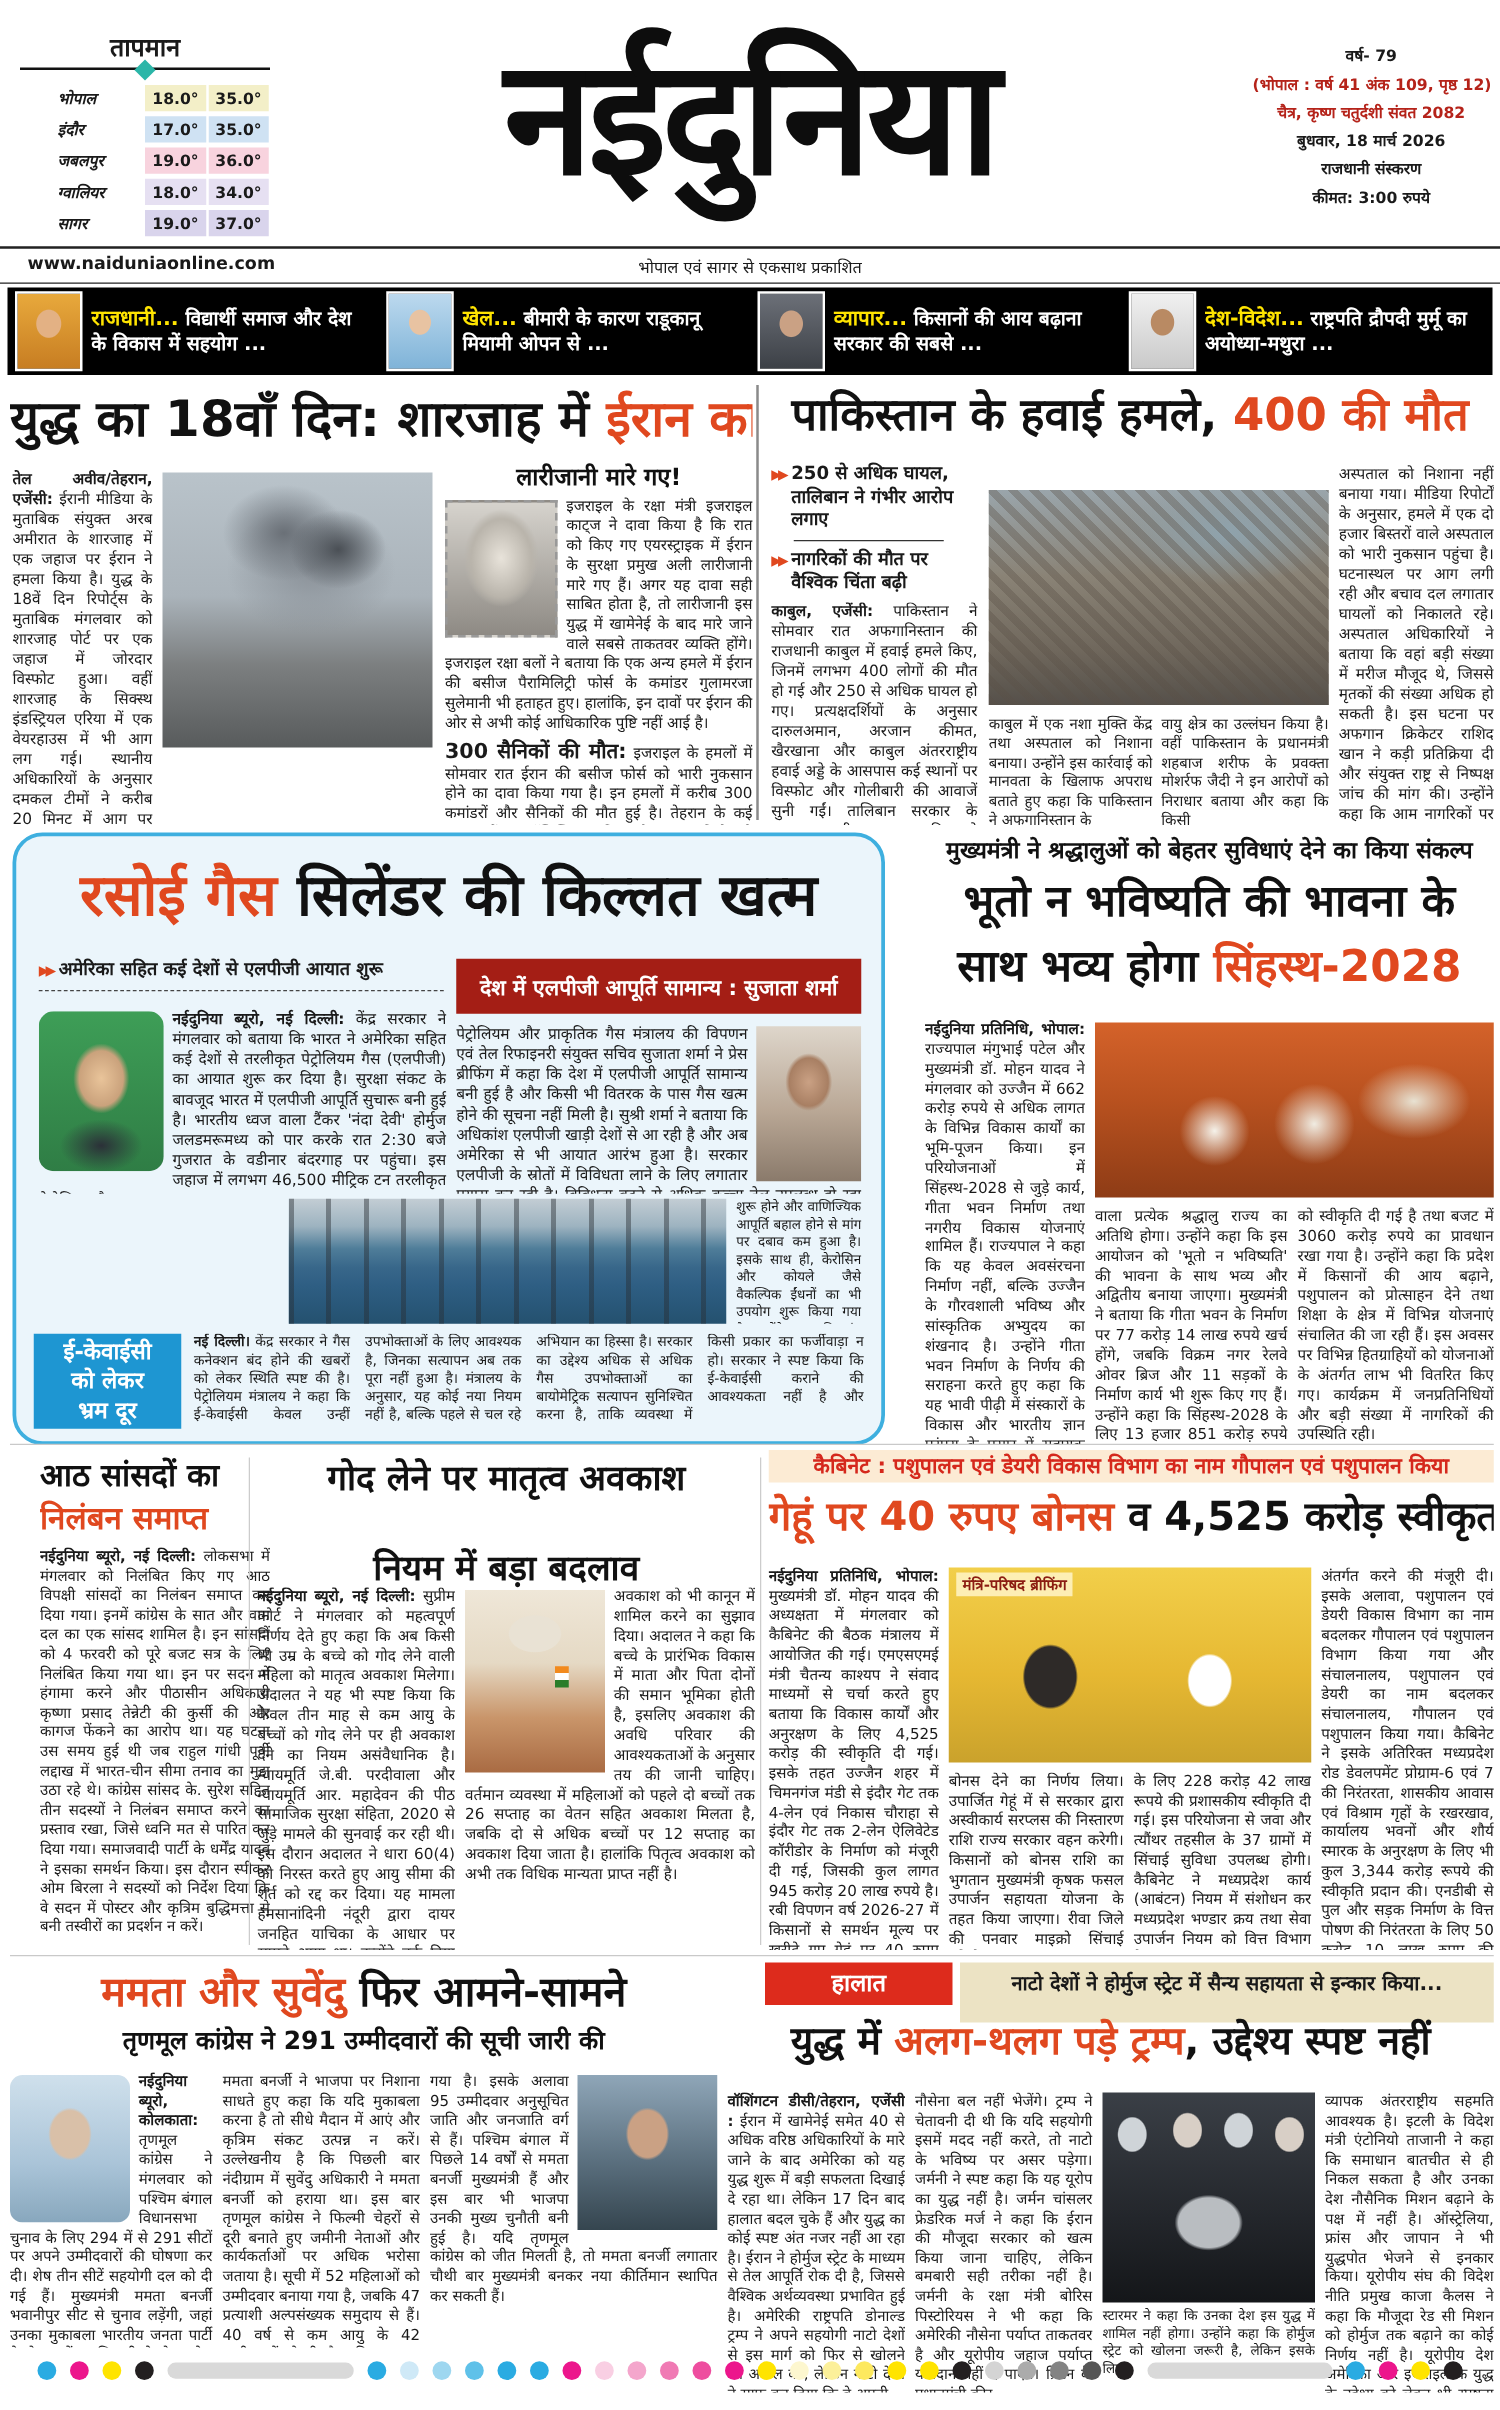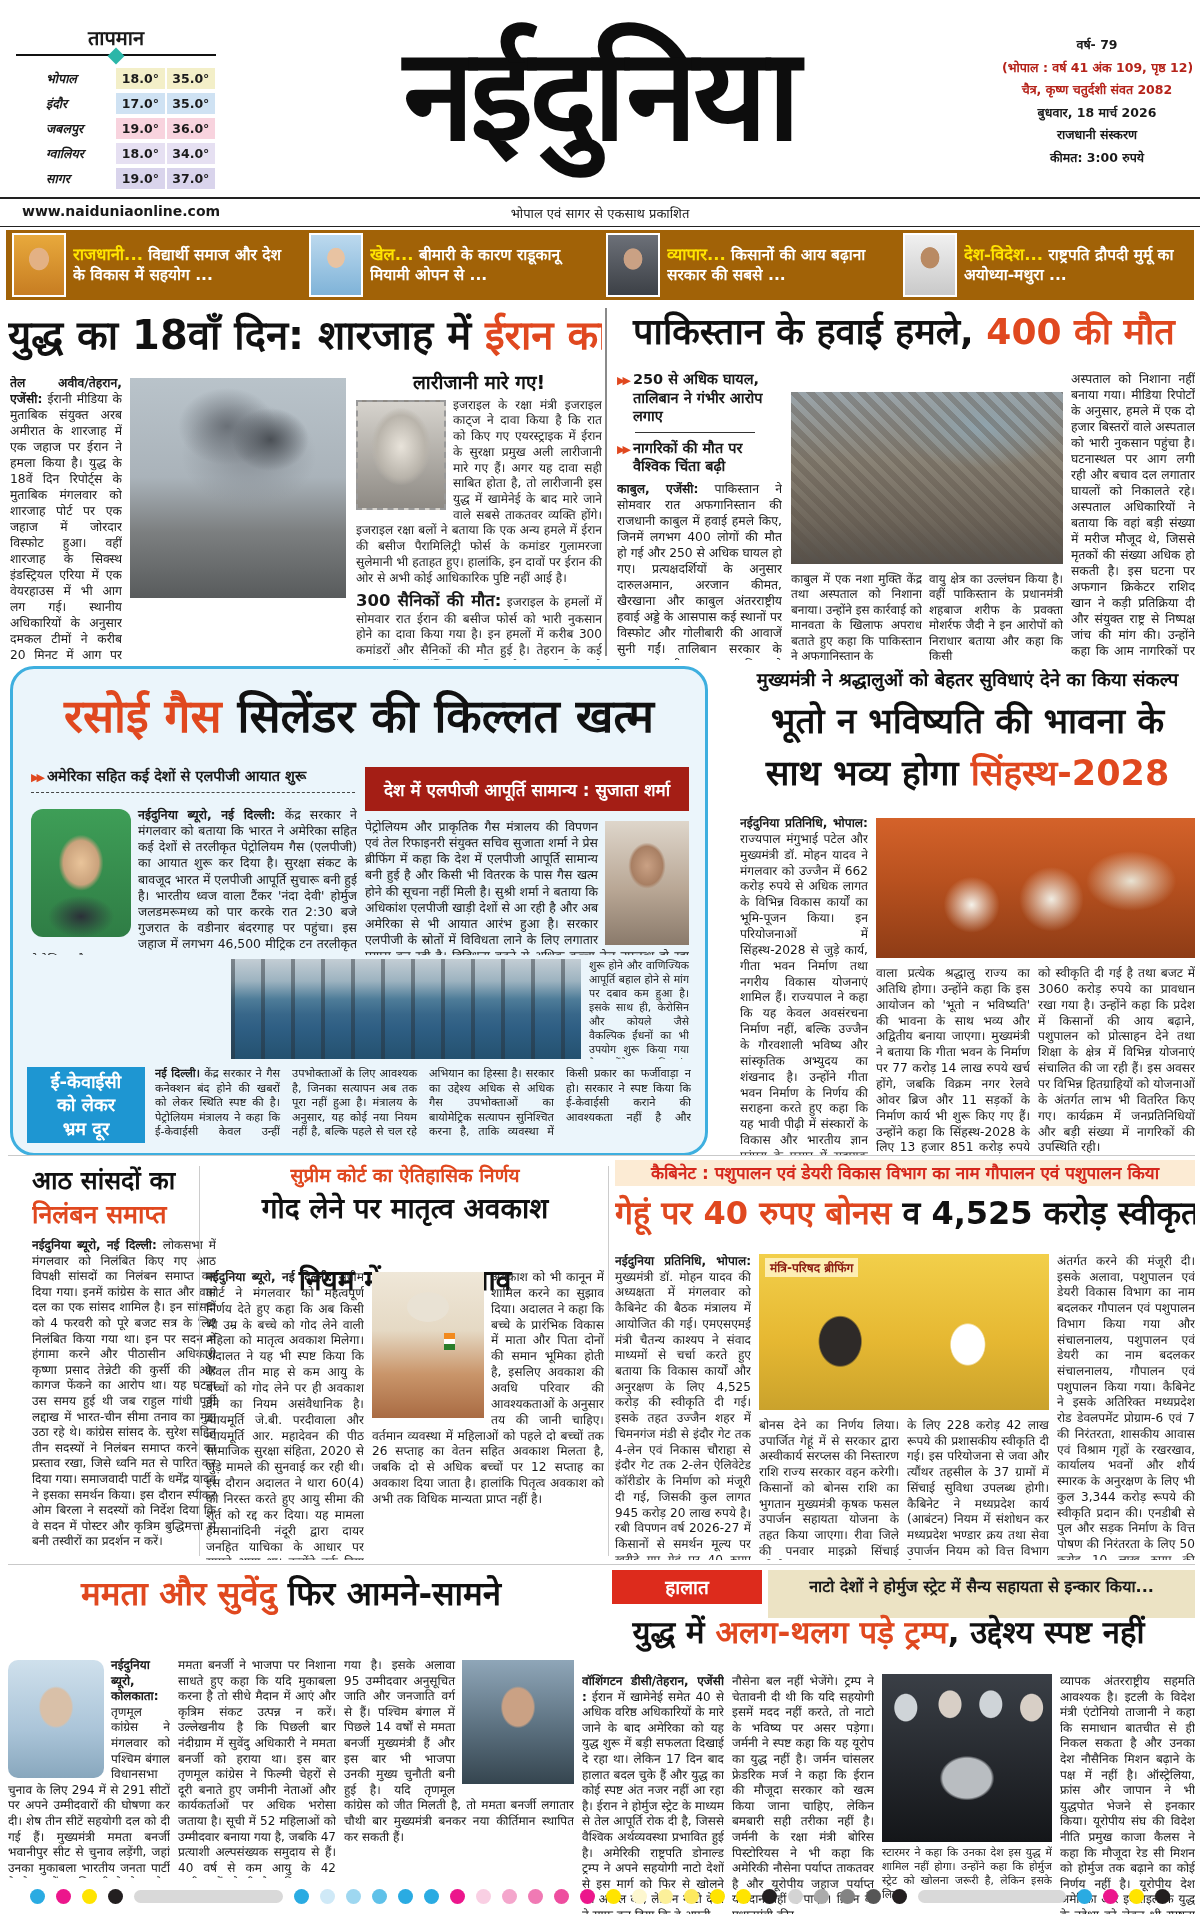--- a/index.html
+++ b/index.html
@@ -28,21 +28,21 @@
   .logo{font-size:128px;font-weight:900;letter-spacing:-4px;text-align:center;line-height:158px;
         white-space:nowrap;overflow:hidden;color:#0d0d0d;}
   .mast-line{font-size:12.5px;font-weight:bold;text-align:center;line-height:1.8;white-space:nowrap;overflow:hidden;}
   .mast-red{color:#b5231a;}
 
   .infobar{border-top:2px solid #222;border-bottom:1.5px solid #222;}
   .website{font-size:14px;font-weight:bold;}
   .tagline{font-size:13px;}
 
   
-  .pinkstrip{background:#a16207;display:flex;}
+  .pinkstrip{background:#000000;display:flex;}
   .promo{flex:1;display:flex;align-items:center;gap:7px;padding:4px 6px;overflow:hidden;cursor:pointer;}
   .pr-th{width:50px;height:60px;border:2px solid #fff;flex:0 0 auto;}
   .pr-txt{font-size:15.5px;font-weight:bold;color:#fff;line-height:1.28;overflow:hidden;}
   .pr-sec{color:#ffe400;font-size:16.5px;}
   .pt1{background:radial-gradient(16px 18px at 50% 40%,#e3b184 0 60%,transparent 65%),linear-gradient(#e8a93c,#c77d22);}
   .pt2{background:radial-gradient(14px 16px at 50% 38%,#e8c3a2 0 60%,transparent 65%),linear-gradient(#bcd9ee,#7fb3d8);}
   .pt3{background:radial-gradient(15px 17px at 50% 40%,#caa184 0 60%,transparent 65%),linear-gradient(#6c7078,#3c4046);}
   .pt4{background:radial-gradient(15px 17px at 50% 38%,#b98a63 0 60%,transparent 65%),linear-gradient(#f0f0f0,#c9c9c9);}
 
   
@@ -290,21 +290,20 @@
     <div class="hl red" style="font-size:25px;height:34px;color:#e0481f;">निलंबन समाप्त</div>
     <div class="abs txt" style="left:0;top:76px;width:184px;height:322px;font-size:12px;">
       <span class="dl">नईदुनिया ब्यूरो, नई दिल्ली:</span>
       <span>लोकसभा में मंगलवार को निलंबित किए गए आठ विपक्षी सांसदों का निलंबन समाप्त कर दिया गया। इनमें कांग्रेस के सात और वाम दल का एक सांसद शामिल है। इन सांसदों को 4 फरवरी को पूरे बजट सत्र के लिए निलंबित किया गया था। इन पर सदन में हंगामा करने और पीठासीन अधिकारी कृष्णा प्रसाद तेन्नेटी की कुर्सी की ओर कागज फेंकने का आरोप था। यह घटना उस समय हुई थी जब राहुल गांधी पूर्वी लद्दाख में भारत-चीन सीमा तनाव का मुद्दा उठा रहे थे। कांग्रेस सांसद के. सुरेश सहित तीन सदस्यों ने निलंबन समाप्त करने का प्रस्ताव रखा, जिसे ध्वनि मत से पारित कर दिया गया। समाजवादी पार्टी के धर्मेंद्र यादव ने इसका समर्थन किया। इस दौरान स्पीकर ओम बिरला ने सदस्यों को निर्देश दिया कि वे सदन में पोस्टर और कृत्रिम बुद्धिमत्ता से बनी तस्वीरों का प्रदर्शन न करें।</span>
     </div>
   </div>
 
   <div class="abs vrule" style="left:199px;top:1166px;height:390px;width:1px;background:#ccc;"></div>
 
   <div class="abs" style="left:206px;top:1162px;width:398px;height:398px;">
-    <div class="hl center kicker-red" style="font-size:19px;height:26px;color:#e0481f;">सुप्रीम कोर्ट का ऐतिहासिक निर्णय</div>
     <div class="hl center" style="font-size:28px;height:38px;">गोद लेने पर मातृत्व अवकाश</div>
     <div class="hl center" style="font-size:28px;height:38px;margin-top:34px;">नियम में बड़ा बदलाव</div>
     <div class="abs txt" style="left:0;top:108px;width:158px;height:290px;font-size:12.2px;">
       <span class="dl">नईदुनिया ब्यूरो, नई दिल्ली:</span>
       <span>सुप्रीम कोर्ट ने मंगलवार को महत्वपूर्ण निर्णय देते हुए कहा कि अब किसी भी उम्र के बच्चे को गोद लेने वाली महिला को मातृत्व अवकाश मिलेगा। अदालत ने यह भी स्पष्ट किया कि केवल तीन माह से कम आयु के बच्चों को गोद लेने पर ही अवकाश देने का नियम असंवैधानिक है। न्यायमूर्ति जे.बी. परदीवाला और न्यायमूर्ति आर. महादेवन की पीठ सामाजिक सुरक्षा संहिता, 2020 से जुड़े मामले की सुनवाई कर रही थी। इस दौरान अदालत ने धारा 60(4) को निरस्त करते हुए आयु सीमा की शर्त को रद्द कर दिया। यह मामला हमसानांदिनी नंदूरी द्वारा दायर जनहित याचिका के आधार पर सामने आया था। उन्होंने तर्क दिया था कि आयु के आधार पर अवकाश देना भेदभावपूर्ण है और यह संविधान के अनुच्छेद 14 का उल्लंघन करता है। सुप्रीम कोर्ट ने केंद्र सरकार को पितृत्व</span>
     </div>
     <div class="abs txt" style="left:166px;top:108px;width:232px;height:290px;font-size:12.2px;">
       <div class="ph ph-court fl" style="width:112px;height:146px;position:relative;">
         <span class="flagbit"></span>
       </div>
@@ -330,20 +329,21 @@
     <div class="abs txt" style="left:292px;top:258px;width:142px;height:142px;font-size:12.1px;">के लिए 228 करोड़ 42 लाख रूपये की प्रशासकीय स्वीकृति दी गई। इस परियोजना से जवा और त्यौंथर तहसील के 37 ग्रामों में सिंचाई सुविधा उपलब्ध होगी। कैबिनेट ने मध्यप्रदेश कार्य (आबंटन) नियम में संशोधन कर मध्यप्रदेश भण्डार क्रय तथा सेवा उपार्जन नियम को वित्त विभाग के</div>
     <div class="abs txt" style="left:442px;top:94px;width:138px;height:306px;font-size:12.1px;">अंतर्गत करने की मंजूरी दी। इसके अलावा, पशुपालन एवं डेयरी विकास विभाग का नाम बदलकर गौपालन एवं पशुपालन विभाग किया गया और संचालनालय, पशुपालन एवं डेयरी का नाम बदलकर संचालनालय, गौपालन एवं पशुपालन किया गया। कैबिनेट ने इसके अतिरिक्त मध्यप्रदेश रोड डेवलपमेंट प्रोग्राम-6 एवं 7 की निरंतरता, शासकीय आवास एवं विश्राम गृहों के रखरखाव, कार्यालय भवनों और शौर्य स्मारक के अनुरक्षण के लिए भी कुल 3,344 करोड़ रूपये की स्वीकृति प्रदान की। एनडीबी से पुल और सड़क निर्माण के वित्त पोषण की निरंतरता के लिए 50 करोड़ 10 लाख रुपए की स्वीकृति भी दी गई।</div>
   </div>
 
   <div class="abs hrule" style="left:8px;top:1564px;width:1187px;"></div>
 
   <div class="abs" style="left:8px;top:1570px;width:566px;height:308px;">
     <div class="hl center" style="font-size:33px;height:48px;">
       <span class="red">ममता और सुवेंदु</span><span> फिर आमने-सामने</span>
     </div>
+    <div class="hl center" style="font-size:20px;font-weight:800;height:30px;">तृणमूल कांग्रेस ने 291 उम्मीदवारों की सूची जारी की</div>
     <div class="abs txt" style="left:0;top:88px;width:162px;height:220px;font-size:12px;">
       <div class="ph ph-mamata fl" style="width:96px;height:118px;"></div>
       <span class="dl">नईदुनिया ब्यूरो, कोलकाता:</span>
       <span>तृणमूल कांग्रेस ने मंगलवार को पश्चिम बंगाल विधानसभा चुनाव के लिए 294 में से 291 सीटों पर अपने उम्मीदवारों की घोषणा कर दी। शेष तीन सीटें सहयोगी दल को दी गई हैं। मुख्यमंत्री ममता बनर्जी भवानीपुर सीट से चुनाव लड़ेंगी, जहां उनका मुकाबला भारतीय जनता पार्टी के नेता सुवेंदु अधिकारी से होगा। प्रेस वार्ता में</span>
     </div>
     <div class="abs txt" style="left:170px;top:88px;width:158px;height:220px;font-size:12px;">ममता बनर्जी ने भाजपा पर निशाना साधते हुए कहा कि यदि मुकाबला करना है तो सीधे मैदान में आएं और कृत्रिम संकट उत्पन्न न करें। उल्लेखनीय है कि पिछली बार नंदीग्राम में सुवेंदु अधिकारी ने ममता बनर्जी को हराया था। इस बार तृणमूल कांग्रेस ने फिल्मी चेहरों से दूरी बनाते हुए जमीनी नेताओं और कार्यकर्ताओं पर अधिक भरोसा जताया है। सूची में 52 महिलाओं को उम्मीदवार बनाया गया है, जबकि 47 प्रत्याशी अल्पसंख्यक समुदाय से हैं। 40 वर्ष से कम आयु के 42 उम्मीदवारों को भी मौका दिया</div>
     <div class="abs txt" style="left:336px;top:88px;width:230px;height:220px;font-size:12px;">
       <div class="ph ph-suvendu fr" style="width:112px;height:124px;"></div>
       <span>गया है। इसके अलावा 95 उम्मीदवार अनुसूचित जाति और जनजाति वर्ग से हैं। पश्चिम बंगाल में पिछले 14 वर्षों से ममता बनर्जी मुख्यमंत्री हैं और इस बार भी भाजपा उनकी मुख्य चुनौती बनी हुई है। यदि तृणमूल कांग्रेस को जीत मिलती है, तो ममता बनर्जी लगातार चौथी बार मुख्यमंत्री बनकर नया कीर्तिमान स्थापित कर सकती हैं।</span>
     </div>

